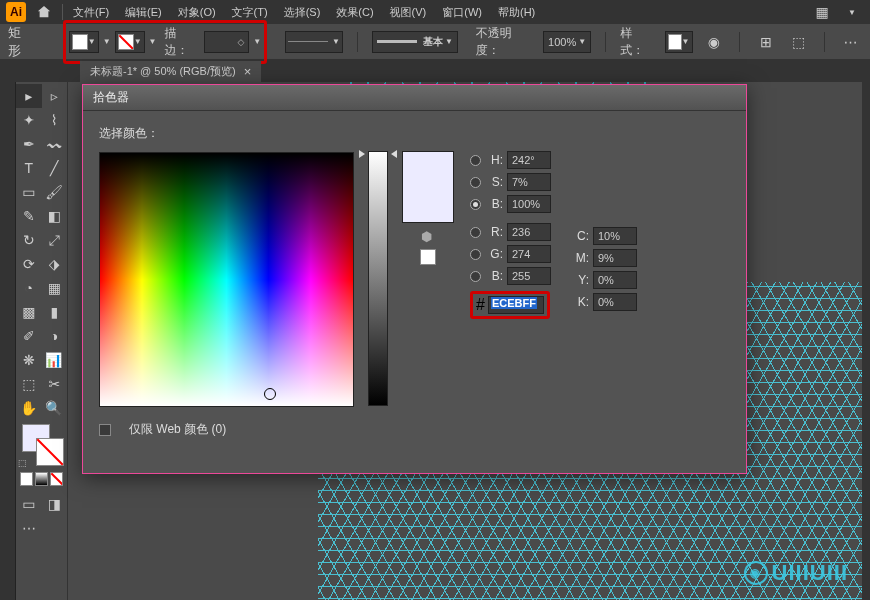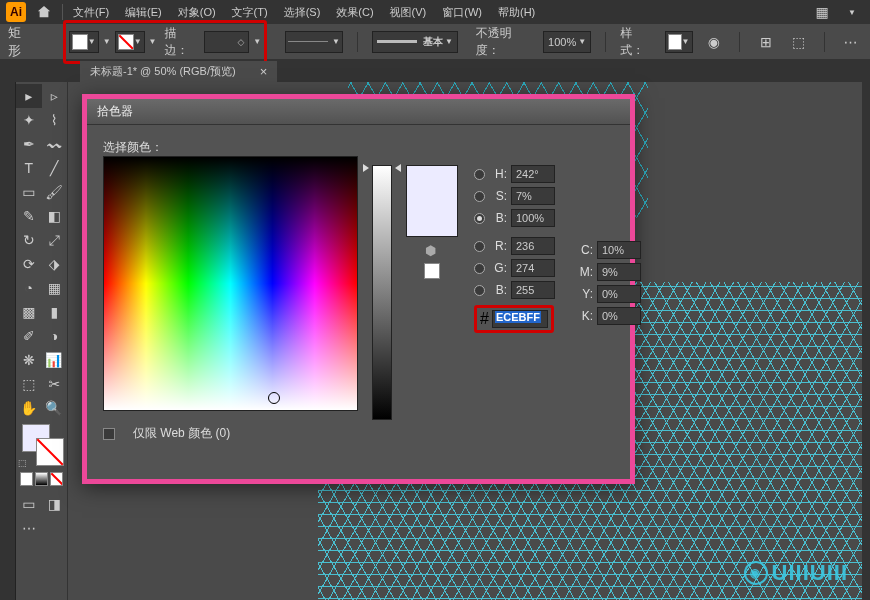--- a/index.html
+++ b/index.html
@@ -23,21 +23,21 @@
 .stroke-prev { width:60px; height:22px; background:#3a3a3a; border:1px solid #222; display:flex; align-items:center; justify-content:center; }
 .stroke-prev .line { width:40px; height:1px; background:#888; }
 .basic-dd { width:90px; height:22px; background:#3a3a3a; border:1px solid #222; display:flex; align-items:center; padding:0 4px; font-size:11px;font-weight:bold; }
 .basic-dd .bline { width:40px; height:3px; background:#bbb; }
 .opac-lbl { margin-left:8px; }
 .opac-in { width:50px; height:22px; background:#3a3a3a; border:1px solid #222; display:flex; align-items:center; padding:0 4px; font-size:11px; color:#ccc; }
 .style-sw { width:28px; height:22px; background:#3a3a3a; border:1px solid #222; display:flex; align-items:center; padding:2px; }
 .ic-btn { width:24px; height:24px; display:flex; align-items:center; justify-content:center; cursor:pointer; color:#ccc; font-size:14px; }
 .vsep { width:1px; height:20px; background:#333; margin:0 4px; }
 .tab-row { height:22px; background:#333; display:flex; align-items:center; padding-left:80px; font-size:11px; color:#ccc; }
-.doc-tab { background:#4a4a4a; padding:3px 10px; display:flex; align-items:center; gap:24px; }
+.doc-tab { background:#4a4a4a; padding:3px 10px; display:flex; align-items:center; gap:8px; }
 .tab-x { cursor:pointer; font-size:13px; }
 .main { position:absolute; top:82px; left:0; right:0; bottom:0; display:flex; }
 .tool-col { width:16px; background:#333; border-right:1px solid #222; }
 .tools { width:52px; background:#4a4a4a; border-right:1px solid #333; display:flex; flex-direction:column; padding-top:2px; }
 .trow { display:flex; height:24px; }
 .tcell { width:26px; height:24px; display:flex; align-items:center; justify-content:center; cursor:pointer; color:#ccc; font-size:14px; }
 .tcell.sel { background:#333; }
 .sw-big { padding:4px; position:relative; height:50px; }
 .fill-sq { width:28px; height:28px; background:#ecebff; border:1px solid #888; position:absolute; left:6px; top:4px; }
 .str-sq { width:28px; height:28px; background:#fff; border:1px solid #888; position:absolute; left:20px; top:18px; }
@@ -51,25 +51,25 @@
   repeating-linear-gradient(-60deg, transparent 0 11px, #4ad4e8 11px 12px),
   repeating-linear-gradient(0deg, transparent 0 11px, #4ad4e8 11px 12px);
   opacity:.85; }
 .cube { position:absolute; left:280px; top:-95px; width:300px; height:300px; }
 .wire { position:absolute; inset:0; background:
   repeating-linear-gradient(60deg, transparent 0 14px, #2bb4c8 14px 15px),
   repeating-linear-gradient(-60deg, transparent 0 14px, #2bb4c8 14px 15px);
   clip-path: polygon(50% 0%, 100% 25%, 100% 75%, 50% 100%, 0% 75%, 0% 25%);
   opacity:.9; }
 .rpan { width:8px; background:#333; }
-.picker { position:absolute; left:82px; top:94px; width:553px; height:390px; background:#535353; border:5px solid #ec4899; box-shadow:0 4px 20px rgba(0,0,0,.5); }
+.picker { position:absolute; left:82px; top:84px; width:665px; height:390px; background:#535353; border:1px solid #ec4899; box-shadow:0 4px 20px rgba(0,0,0,.5); }
 .p-title { height:26px; background:linear-gradient(#6a6a6a,#525252); display:flex; align-items:center; padding:0 10px; font-size:12px; color:#eee; border-bottom:1px solid #333; }
 .p-body { padding:14px 16px; display:flex; gap:14px; }
 .p-left { display:flex; flex-direction:column; }
-.p-lbl { font-size:12px; color:#ddd; }
+.p-lbl { font-size:12px; color:#ddd; margin-bottom:10px; }
 .spectrum { width:255px; height:255px; position:relative; border:1px solid #222; cursor:crosshair;
   background:
     linear-gradient(to top, #fff 0%, rgba(255,255,255,0) 50%, rgba(0,0,0,0) 50%, #000 100%),
     linear-gradient(to right, #f00 0%, #ff0 16.6%, #0f0 33.3%, #0ff 50%, #00f 66.6%, #f0f 83.3%, #f00 100%);
 }
 .spec-cur { width:12px; height:12px; border:1.5px solid #000; border-radius:50%; position:absolute; left:164px; top:235px; }
 .web-ck { margin-top:14px; display:flex; align-items:center; gap:18px; font-size:12px; color:#ddd; }
 .web-ck .cb { width:12px; height:12px; border:1px solid #888; background:#3a3a3a; }
 .p-mid { display:flex; gap:8px; padding-top:26px; }
 .val-bar { width:20px; height:255px; background:linear-gradient(#fff,#000); border:1px solid #222; position:relative; cursor:pointer; }

